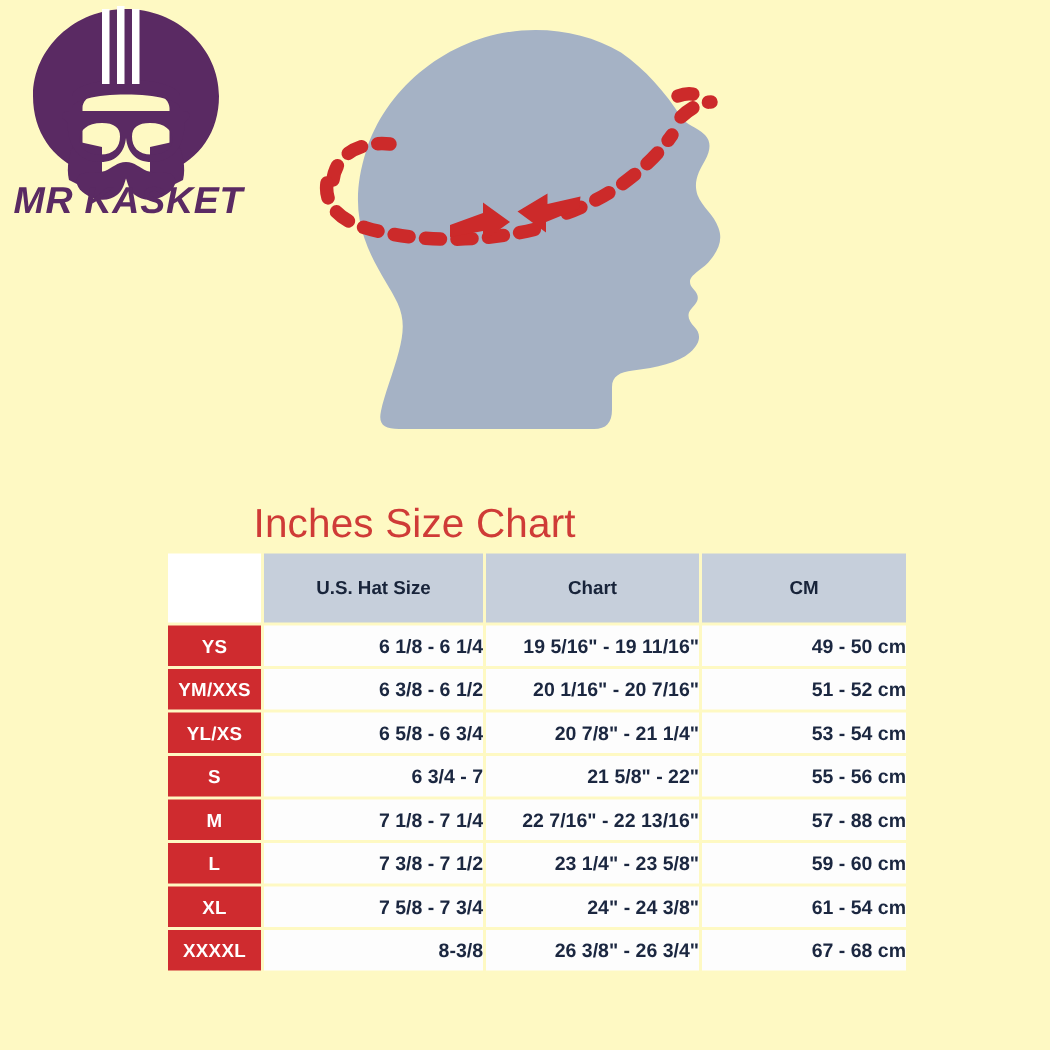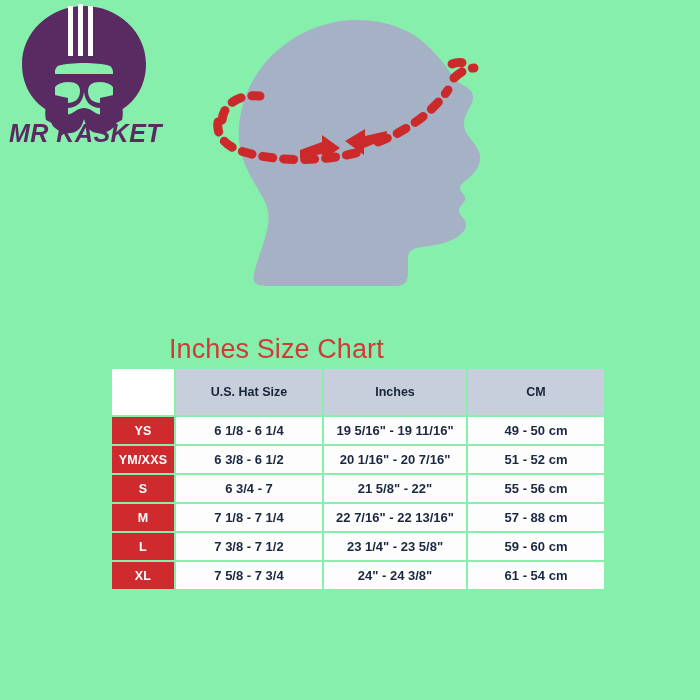--- a/index.html
+++ b/index.html
@@ -10,21 +10,21 @@
     height: 700px;
     background: #ffffff;
     font-family: "Liberation Sans", sans-serif;
     overflow: hidden;
   }
 
   #page {
     position: relative;
     width: 700px;
     height: 700px;
-    background: #86efac;
+    background: #fef9c3;
   }
 
   
   .logo-wrap {
     position: absolute;
     left: 6px;
     top: 2px;
     width: 165px;
     height: 150px;
   }
@@ -97,21 +97,21 @@
     padding: 0;
     border: none;
     letter-spacing: 0.2px;
     margin-left: 43px;
   }
   td.data-cell {
     background: #fdfdfd;
     color: #1b2740;
     font-size: 13px;
     font-weight: bold;
-    text-align: center;
+    text-align: right;
     height: 27px;
     padding: 0;
     border: none;
     white-space: nowrap;
   }
 </style>
 </head>
 <body>
 
 <div id="page">
@@ -263,38 +263,44 @@
       <colgroup>
         <col class="c-size">
           <col class="c-hat">
           <col class="c-inches">
           <col class="c-cm">
       </colgroup>
       <thead>
         <tr>
           <th class="corner-blank"></th>
           <th class="col-head">U.S. Hat Size</th>
-          <th class="col-head">Inches</th>
+          <th class="col-head">Chart</th>
           <th class="col-head">CM</th>
         </tr>
       </thead>
       <tbody>
         <tr>
           <td class="size-cell">YS</td>
           <td class="data-cell">6 1/8 - 6 1/4</td>
           <td class="data-cell">19 5/16" - 19 11/16"</td>
           <td class="data-cell">49 - 50 cm</td>
         </tr>
         <tr>
           <td class="size-cell">YM/XXS</td>
           <td class="data-cell">6 3/8 - 6 1/2</td>
           <td class="data-cell">20 1/16" - 20 7/16"</td>
           <td class="data-cell">51 - 52 cm</td>
         </tr>
         <tr>
+          <td class="size-cell">YL/XS</td>
+          <td class="data-cell">6 5/8 - 6 3/4</td>
+          <td class="data-cell">20 7/8" - 21 1/4"</td>
+          <td class="data-cell">53 - 54 cm</td>
+        </tr>
+        <tr>
           <td class="size-cell">S</td>
           <td class="data-cell">6 3/4 - 7</td>
           <td class="data-cell">21 5/8" - 22"</td>
           <td class="data-cell">55 - 56 cm</td>
         </tr>
         <tr>
           <td class="size-cell">M</td>
           <td class="data-cell">7 1/8 - 7 1/4</td>
           <td class="data-cell">22 7/16" - 22 13/16"</td>
           <td class="data-cell">57 - 88 cm</td>
@@ -304,17 +310,23 @@
           <td class="data-cell">7 3/8 - 7 1/2</td>
           <td class="data-cell">23 1/4" - 23 5/8"</td>
           <td class="data-cell">59 - 60 cm</td>
         </tr>
         <tr>
           <td class="size-cell">XL</td>
           <td class="data-cell">7 5/8 - 7 3/4</td>
           <td class="data-cell">24" - 24 3/8"</td>
           <td class="data-cell">61 - 54 cm</td>
         </tr>
+        <tr>
+          <td class="size-cell">XXXXL</td>
+          <td class="data-cell">8-3/8</td>
+          <td class="data-cell">26 3/8" - 26 3/4"</td>
+          <td class="data-cell">67 - 68 cm</td>
+        </tr>
       </tbody>
     </table>
   </div>
 
 </div>
 
 </body></html>

